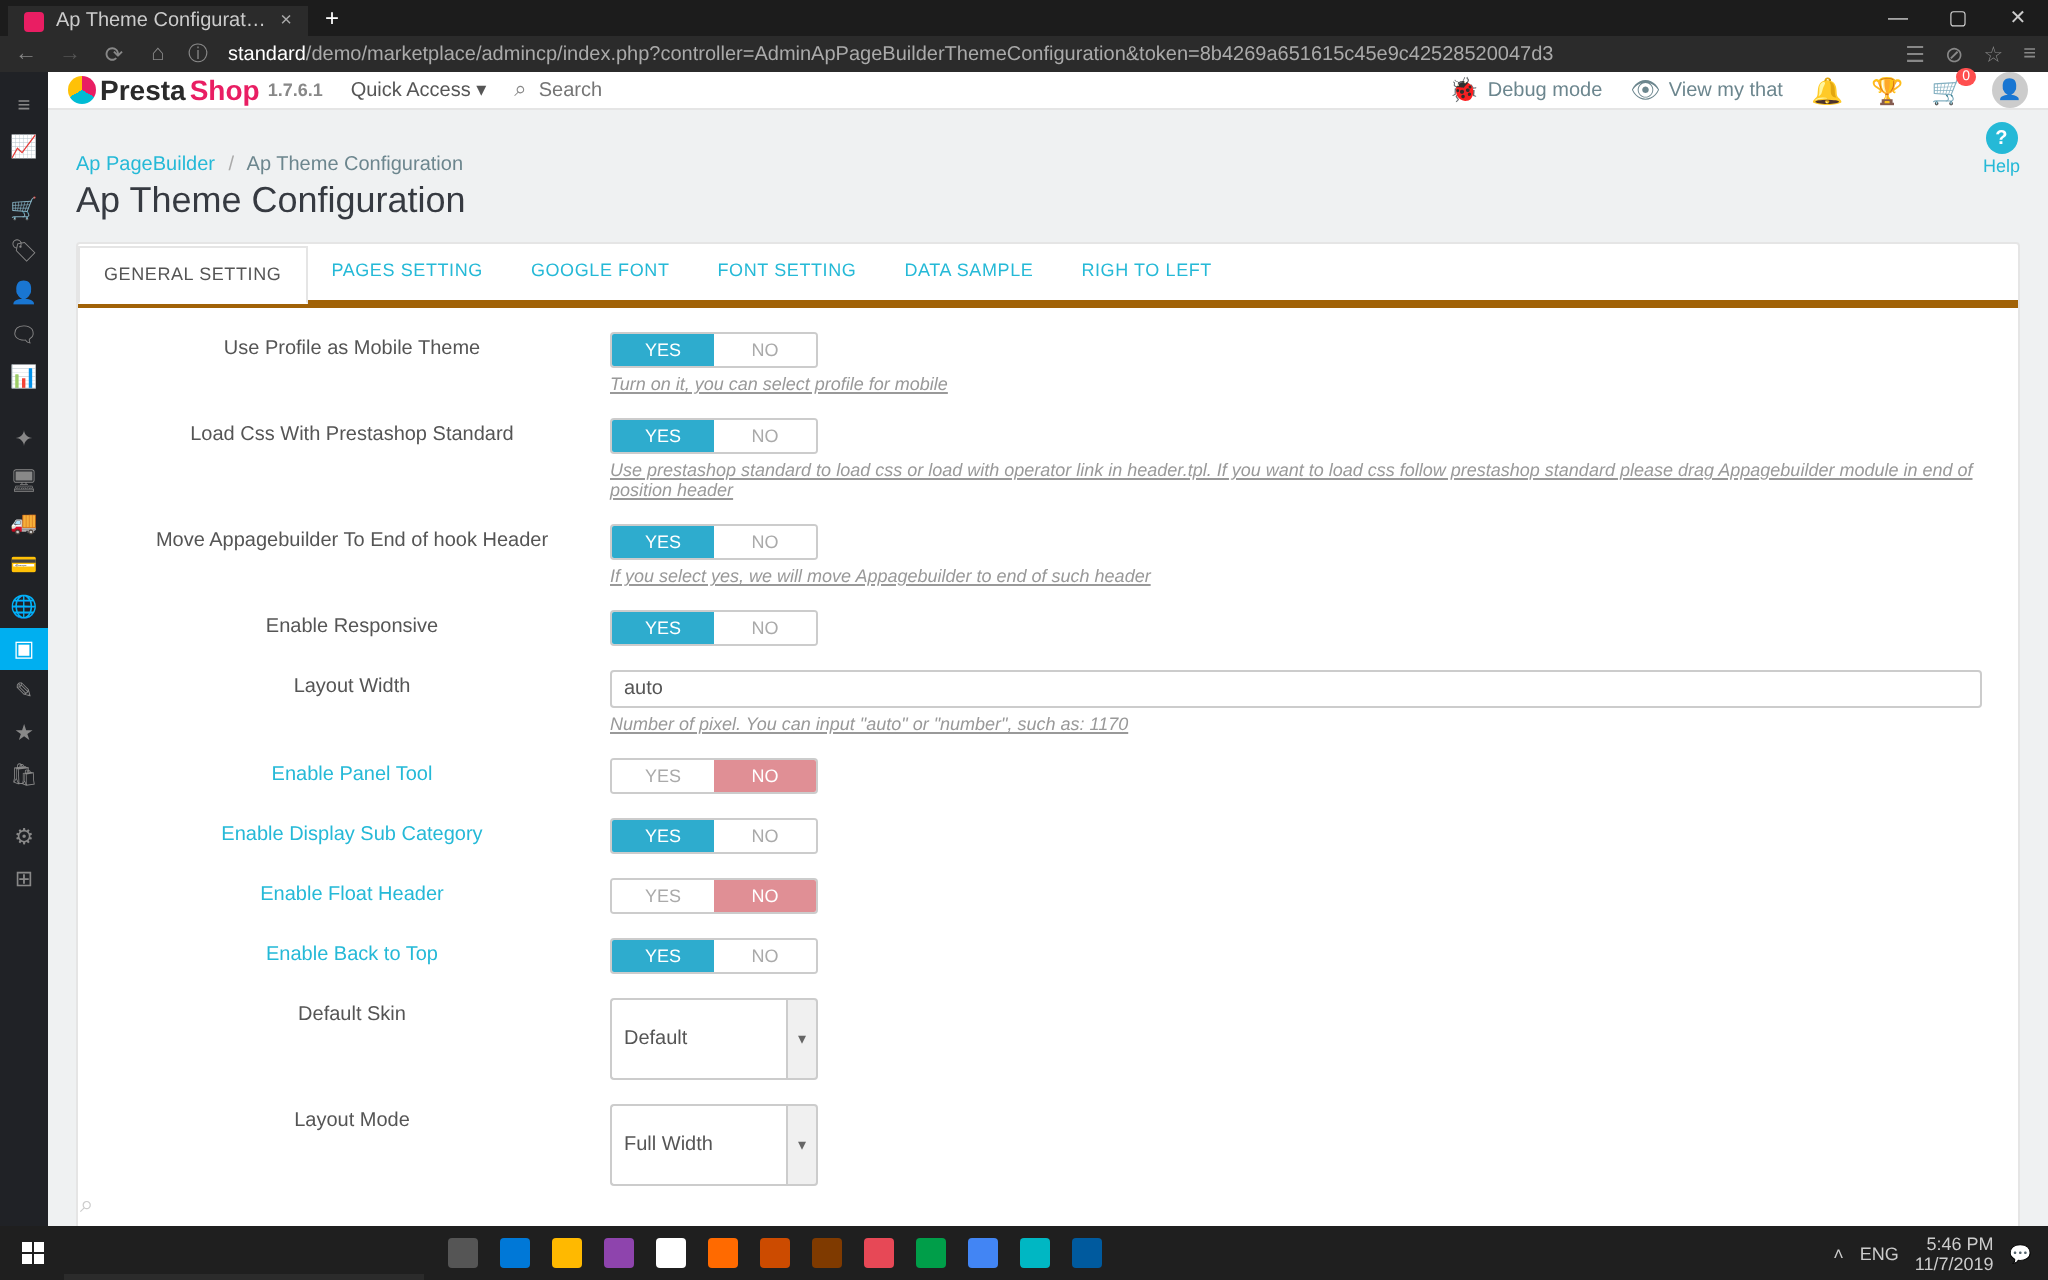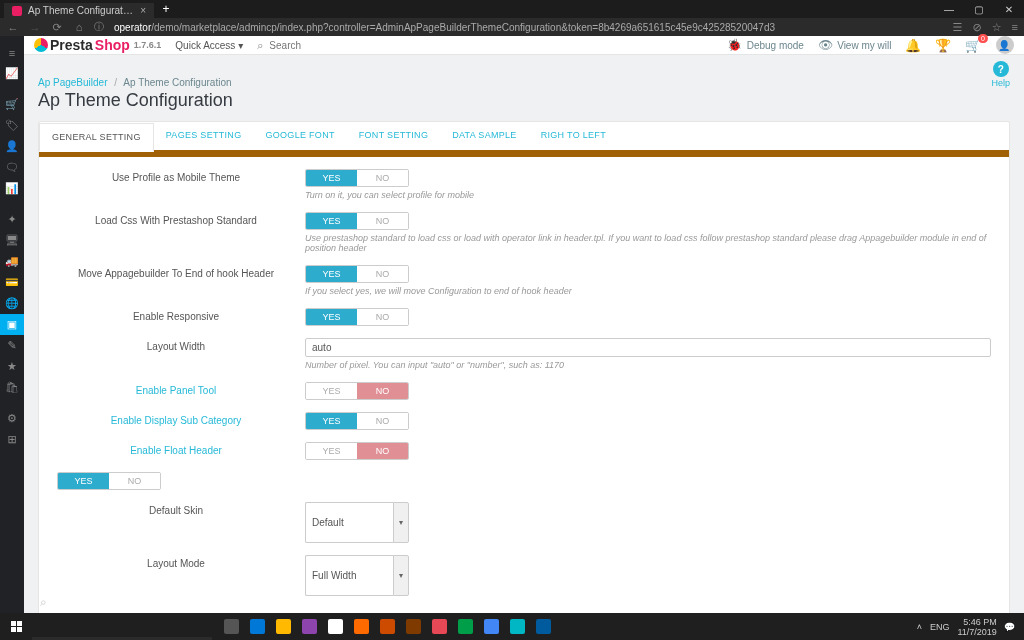--- a/index.html
+++ b/index.html
@@ -47,30 +47,30 @@
 
 .crumbs-row { padding:6px 14px 2px; font-size:10px; color:#6c868e; display:flex; align-items:flex-end; }
 .crumbs-row a { color:#25b9d7; text-decoration:none; }
 .crumb-sep { margin:0 4px; color:#aaa; }
 .page-title-row { padding:0 14px 10px; display:flex; align-items:center; }
 .page-title { font-size:18px; font-weight:400; color:#363a41; }
 .help-block { margin-left:auto; display:flex; flex-direction:column; align-items:center; gap:1px; color:#25b9d7; font-size:9px; cursor:pointer; }
 .help-circle { width:16px; height:16px; border-radius:50%; background:#25b9d7; color:#fff; display:flex; align-items:center; justify-content:center; font-size:10px; font-weight:700; }
 
 .panel { background:#fff; margin:0 14px 12px; border:1px solid #e5e5e5; border-radius:2px; }
-.tabs { display:flex; border-bottom:7px solid #a16207; }
+.tabs { display:flex; border-bottom:4px solid #a16207; }
 .tab-btn { padding:8px 12px; font-size:9px; letter-spacing:.3px; color:#25b9d7; cursor:pointer; border-bottom:2px solid transparent; }
 .tab-btn.active { color:#555; border-bottom:1px solid #fff; position:relative; top:1px; background:#fff; border-top:1px solid #e5e5e5; border-left:1px solid #e5e5e5; border-right:1px solid #e5e5e5; margin-bottom:-1px; }
 
 .form-body { padding:12px 18px; }
 .form-row { display:flex; align-items:flex-start; margin-bottom:12px; }
 .form-label { width:248px; text-align:center; padding-right:10px; font-size:10px; color:#555; padding-top:3px; }
 .form-label.link { color:#25b9d7; }
 .form-control { flex:1; }
-.hint { font-size:9px; color:#999; font-style:italic; margin-top:3px; }
+.hint { font-size:9px; color:#999; font-style:italic; margin-top:3px;text-decoration:underline; }
 
 .toggle { display:inline-flex; border:1px solid #ccc; border-radius:2px; overflow:hidden; height:18px; }
 .toggle-opt { width:51px; text-align:center; font-size:9px; line-height:16px; cursor:pointer; background:#fff; color:#aaa; }
 .toggle-opt.yes.on { background:#2eacce; color:#fff; }
 .toggle-opt.no.on { background:#e08f95; color:#fff; }
 
 .text-input { width:100%; border:1px solid #ccc; padding:3px 6px; font-size:10px; color:#555; border-radius:2px; background:#fff; }
 .select-wrap { display:inline-flex; align-items:stretch; }
 .select-input { width:88px; border:1px solid #ccc; border-right:none; padding:14px 6px; font-size:10px; background:#fff; border-radius:2px 0 0 2px; }
 .select-btn { width:16px; border:1px solid #ccc; background:#f0f0f0; display:flex; align-items:center; justify-content:center; font-size:8px; color:#666; cursor:pointer; border-radius:0 2px 2px 0; }
@@ -112,21 +112,21 @@
         <div class="win-btn">✕</div>
       </div>
     </div>
     <div class="url-bar">
       <span class="nav-btn">←</span>
       <span class="nav-btn" style="color:#555">→</span>
       <span class="nav-btn">⟳</span>
       <span class="nav-btn">⌂</span>
       <span class="url-lock">ⓘ</span>
       <div class="url-input">
-        <span class="highlight">operator</span><span>/demo/marketplace/admincp/index.php?controller=AdminApPageBuilderThemeConfiguration&amp;token=8b4269a651615c45e9c42528520047d3</span>
+        <span class="highlight">standard</span><span>/demo/marketplace/admincp/index.php?controller=AdminApPageBuilderThemeConfiguration&amp;token=8b4269a651615c45e9c42528520047d3</span>
       </div>
       <div class="url-right-icons">
         <span>☰</span>
         <span>⊘</span>
         <span>☆</span>
         <span>≡</span>
       </div>
     </div>
   </div>
 </div>
@@ -169,21 +169,21 @@
         <span class="search-icon-sm">⌕</span>
         <input class="search-field" placeholder="Search" style="">
       </div>
       <div class="topbar-right">
         <span class="topbar-link">
             <span class="topbar-icn">🐞</span>
             <span>Debug mode</span>
           </span>
         <span class="topbar-link">
             <span class="topbar-icn">👁</span>
-            <span>View my will</span>
+            <span>View my that</span>
           </span>
         <span class="badge-icn">🔔</span>
         <span class="badge-icn">🏆</span>
         <span class="badge-icn">🛒<span class="badge-dot">0</span></span>
         <span class="avatar">👤</span>
       </div>
     </div>
 
     <div class="crumbs-row">
       <div>
@@ -223,21 +223,21 @@
     <div class="form-control"><span class="toggle">
     <span class="toggle-opt yes on">YES</span>
     <span class="toggle-opt no ">NO</span>
   </span><div class="hint">Use prestashop standard to load css or load with operator link in header.tpl. If you want to load css follow prestashop standard please drag Appagebuilder module in end of position header</div></div>
   </div>
           <div class="form-row">
     <div class="form-label ">Move Appagebuilder To End of hook Header</div>
     <div class="form-control"><span class="toggle">
     <span class="toggle-opt yes on">YES</span>
     <span class="toggle-opt no ">NO</span>
-  </span><div class="hint">If you select yes, we will move Configuration to end of hook header</div></div>
+  </span><div class="hint">If you select yes, we will move Appagebuilder to end of such header</div></div>
   </div>
           <div class="form-row">
     <div class="form-label ">Enable Responsive</div>
     <div class="form-control"><span class="toggle">
     <span class="toggle-opt yes on">YES</span>
     <span class="toggle-opt no ">NO</span>
   </span></div>
   </div>
           <div class="form-row">
   <div class="form-label">Layout Width</div>
@@ -261,20 +261,21 @@
   </span></div>
   </div>
           <div class="form-row">
     <div class="form-label link">Enable Float Header</div>
     <div class="form-control"><span class="toggle">
     <span class="toggle-opt yes ">YES</span>
     <span class="toggle-opt no on">NO</span>
   </span></div>
   </div>
           <div class="form-row">
+    <div class="form-label link">Enable Back to Top</div>
     <div class="form-control"><span class="toggle">
     <span class="toggle-opt yes on">YES</span>
     <span class="toggle-opt no ">NO</span>
   </span></div>
   </div>
           <div class="form-row">
     <div class="form-label">Default Skin</div>
     <div class="form-control">
       <span class="select-wrap">
         <span class="select-input">Default</span>

